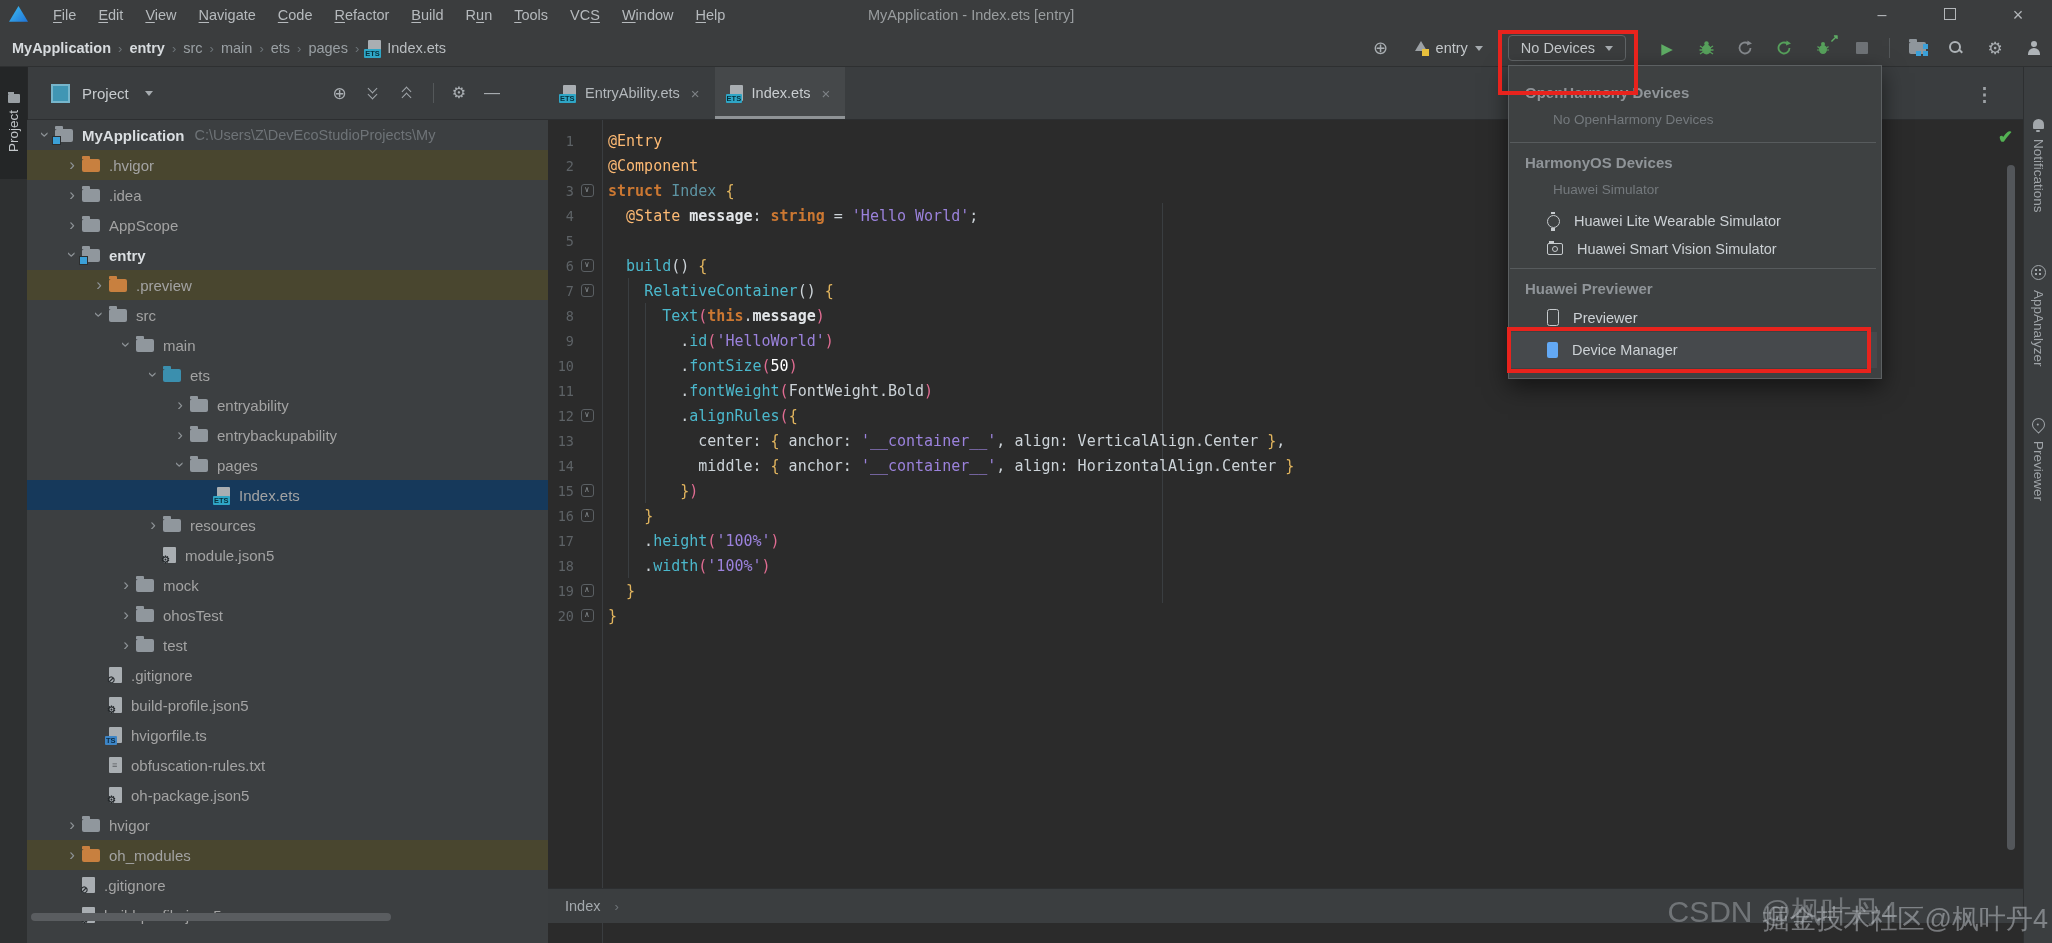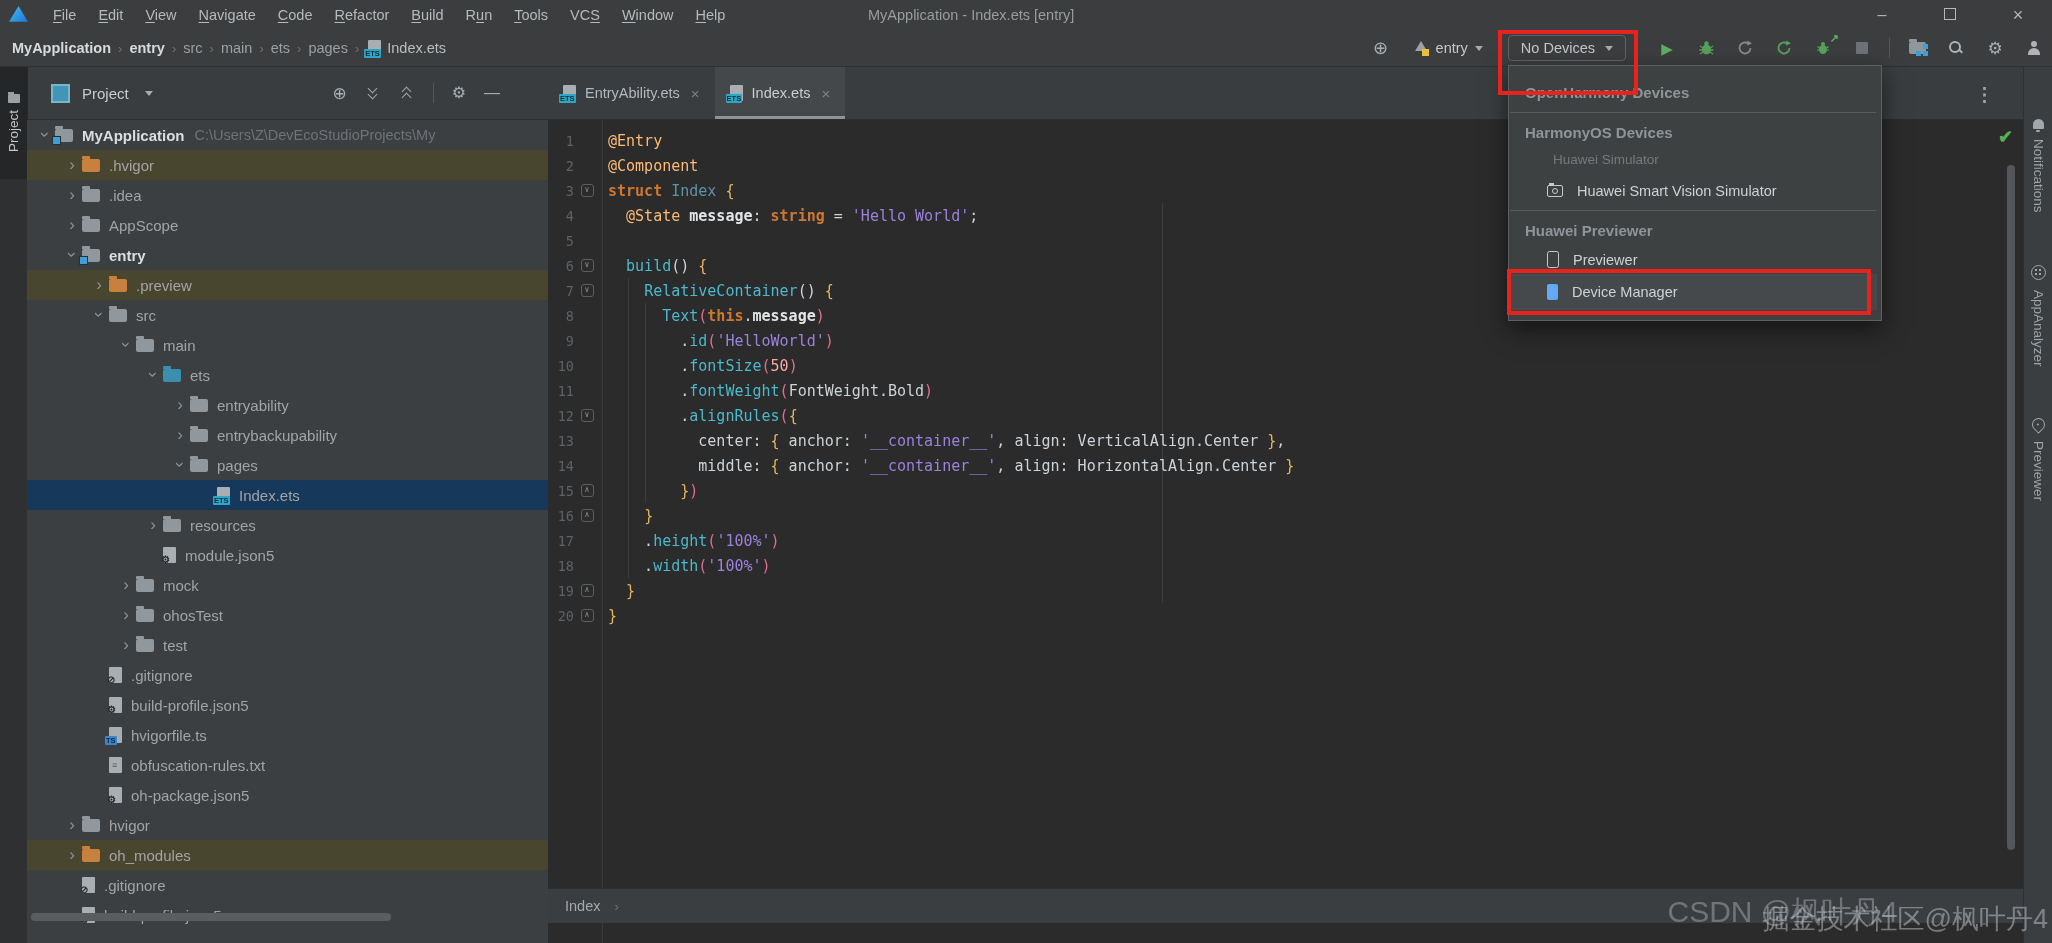--- a/index.html
+++ b/index.html
@@ -98,21 +98,21 @@
   .editor{position:absolute;left:548px;top:120px;right:28px;bottom:0;background:#2b2b2b;}
   .code-area{position:absolute;left:0;top:8px;right:0;}
   .code-line{height:25px;display:flex;align-items:center;font-family:"DejaVu Sans Mono",monospace;font-size:15px;}
   .ln-num{width:26px;flex:none;text-align:right;color:#5d6266;font-size:13.5px;font-family:"DejaVu Sans Mono",monospace;}
   .ln-fold{width:26px;flex:none;display:flex;align-items:center;justify-content:center;}
   .fold-mark{width:11px;height:11px;border:1px solid #5a5f63;border-radius:3px;color:#8a9094;font-size:8px;line-height:9px;text-align:center;background:#2b2b2b;}
   .ln-text{white-space:pre;margin-left:8px;}
   .gutter-sep{position:absolute;left:54px;top:0;bottom:0;width:1px;background:#3a3d40;}
   .iguide{position:absolute;width:1px;background:#3a3e41;}
   .tok-a{color:#fdba74;} .tok-k{color:#cc7832;font-weight:700;} .tok-c{color:#5d94a3;}
-  .tok-f{color:#4bb8cc;} .tok-s{color:#9b82dc;text-align:right;} .tok-n{color:#fca5a5;text-align:center;}
+  .tok-f{color:#4bb8cc;} .tok-s{color:#9b82dc;text-align:right;} .tok-n{color:#ffffff;text-align:center;}
   .tok-b1{color:#e2b55e;} .tok-b2{color:#e06c92;} .tok-p{color:#ccd3d8;} .tok-fl{color:#e2e5e8;font-weight:700;}
   .check-ok{position:absolute;left:1450px;top:6px;color:#53b153;font-size:18px;font-weight:700;}
   .vthumb{position:absolute;right:9px;top:45px;width:8px;height:685px;background:#53565a;border-radius:4px;}
   .ed-breadcrumb{position:absolute;left:0;right:0;top:768px;height:34px;background:#3b3e40;border-top:1px solid #2d2f31;display:flex;align-items:center;font-size:14.5px;}
   .ed-bc-label{margin-left:17px;color:#a4a9ad;}
   .ed-bc-sep{margin-left:14px;color:#6e7377;font-size:13px;}
   
   .rightbar{position:absolute;right:0;top:67px;width:28px;bottom:0;background:#3b3e40;border-left:1px solid #2d2f31;display:flex;flex-direction:column;align-items:center;}
   .rb-item{display:flex;flex-direction:column;align-items:center;gap:10px;margin-top:52px;}
   .rb-label{writing-mode:vertical-rl;font-size:13.5px;color:#9ea3a7;}
@@ -597,23 +597,28 @@
         <span class="rb-label">AppAnalyzer</span>
       </div>
       <div class="rb-item">
         <span class="pin-ic"></span>
         <span class="rb-label">Previewer</span>
       </div>
     </div>
 
   <div class="device-menu" id="devicemenu">
       <div class="dm-header">OpenHarmony Devices</div>
+      <div class="dm-note">No OpenHarmony Devices</div>
       <div class="dm-divider"></div>
       <div class="dm-header">HarmonyOS Devices</div>
       <div class="dm-note">Huawei Simulator</div>
+      <div class="dm-item">
+        <span class="watch-ic"></span>
+        <span>Huawei Lite Wearable Simulator</span>
+      </div>
       <div class="dm-item">
         <span class="camera-ic"></span>
         <span>Huawei Smart Vision Simulator</span>
       </div>
       <div class="dm-divider"></div>
       <div class="dm-header">Huawei Previewer</div>
       <div class="dm-item">
         <span class="phoneo-ic"></span>
         <span>Previewer</span>
       </div>

